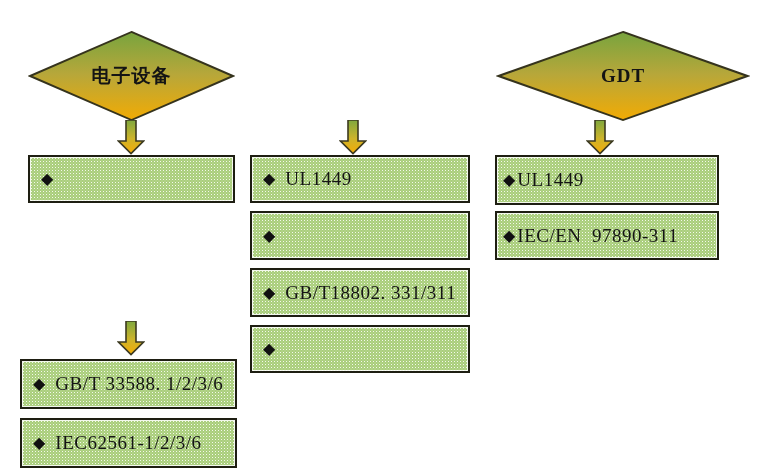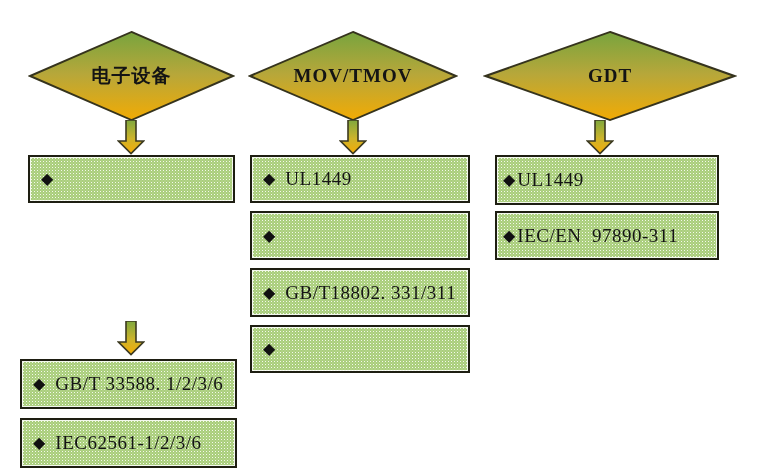--- a/index.html
+++ b/index.html
@@ -12,21 +12,21 @@
 
   
   .diamond{position:absolute;}
   .diamond svg{position:absolute;left:0;top:0;width:100%;height:100%;display:block;}
   .dlabel{
     position:absolute;inset:0;display:flex;align-items:center;justify-content:center;
     font-weight:bold;font-size:19px;color:#141414;letter-spacing:1px;white-space:pre;
   }
   .d1{left:28px;top:30px;width:207px;height:92px;}
   .d2{left:248px;top:30px;width:210px;height:92px;}
-  .d3{left:483px;top:30px;width:254px;height:92px;font-family:Liberation Serif, serif;}
+  .d3{left:496px;top:30px;width:254px;height:92px;font-family:Liberation Serif, serif;}
   .d4{left:28px;top:231px;width:207px;height:92px;}
 
   
   .arrow{position:absolute;width:28px;height:35px;}
   .a1{left:117px;top:120px;}
   .a2{left:339px;top:120px;}
   .a3{left:586px;top:120px;}
   .a4{left:117px;top:321px;}
 
   
@@ -82,26 +82,20 @@
     </defs>
   </svg>
 
   <div class="diamond d1">
     <svg viewBox="0 0 210 94" preserveAspectRatio="none">
       <polygon points="105,2 208,47 105,92 2,47" fill="url(#gradDiamond)" stroke="#35331d" stroke-width="2"></polygon>
     </svg>
     <div class="dlabel">电子设备</div>
   </div>
 
-  <div class="diamond d2">
-    <svg viewBox="0 0 210 94" preserveAspectRatio="none">
-      <polygon points="105,2 208,47 105,92 2,47" fill="url(#gradDiamond)" stroke="#35331d" stroke-width="2"></polygon>
-    </svg>
-    <div class="dlabel">MOV/TMOV</div>
-  </div>
 
   <div class="diamond d3">
     <svg viewBox="0 0 210 94" preserveAspectRatio="none">
       <polygon points="105,2 208,47 105,92 2,47" fill="url(#gradDiamond)" stroke="#35331d" stroke-width="2"></polygon>
     </svg>
     <div class="dlabel">GDT</div>
   </div>
 
 
   <svg class="arrow a1" viewBox="0 0 28 35">

